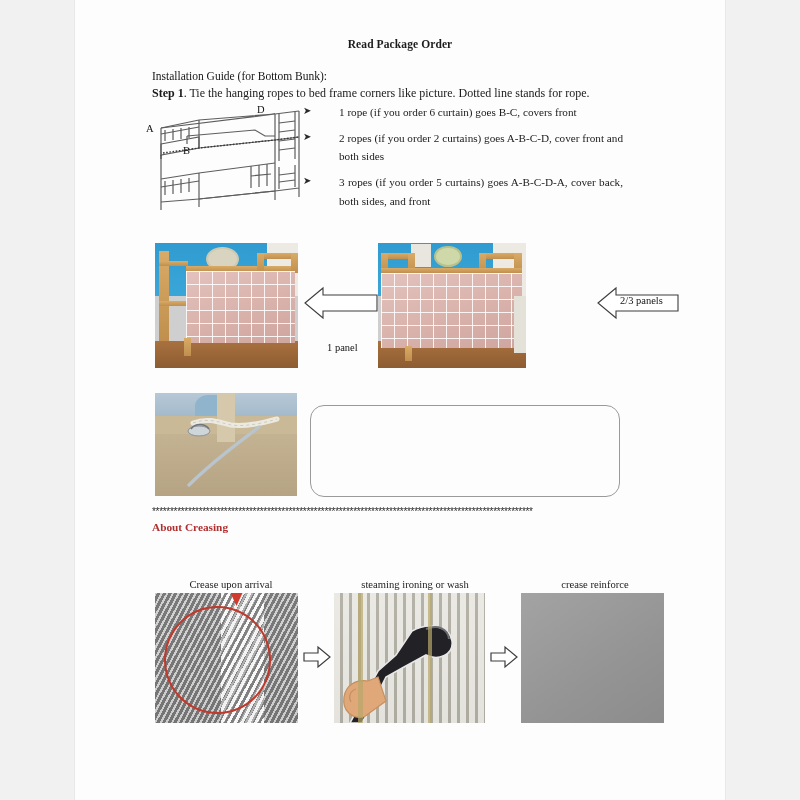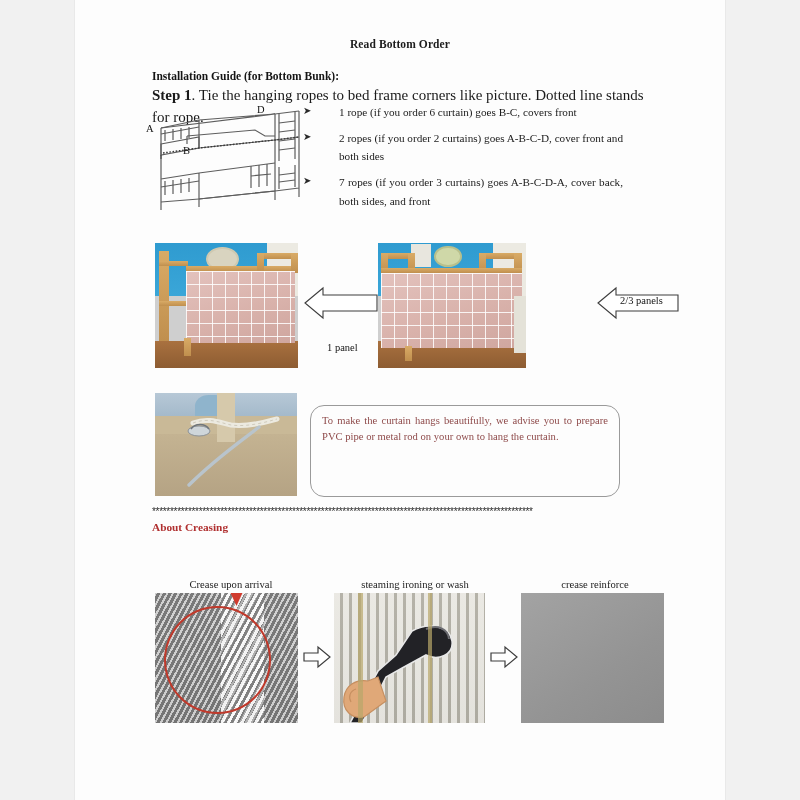--- a/index.html
+++ b/index.html
@@ -30,27 +30,27 @@
     text-align: center;
     font-size: 11.5px;
     font-weight: bold;
     color: #1c1c1c;
     letter-spacing: 0.1px;
   }
   .section-head {
     position: absolute;
     left: 77px;
     font-size: 11.5px;
-    font-weight: bold;
+    font-weight: normal;
     color: #151515;
   }
   .para {
     position: absolute;
     left: 77px;
-    font-size: 15px;
+    font-size: 12px;
     color: #1a1a1a;
     line-height: 1.45;
   }
   .step-lead { font-weight: bold; }
 
   
   .bed-diagram {
     position: absolute;
     left: 72px;
     top: 103px;
@@ -177,21 +177,21 @@
     background:
       repeating-linear-gradient(to right, rgba(255,255,255,.5) 0 6px, rgba(120,118,110,.35) 6px 9px),
       linear-gradient(#d6d3c8,#c9c6bb);
   }
 </style>
 </head>
 <body>
 
 <div class="page">
 
-  <div class="doc-title">Read Bottom Order</div>
+  <div class="doc-title">Read Package Order</div>
 
   <div class="section-head" style="top:70px;">Installation Guide (for Bottom Bunk):</div>
 
   <div class="para" style="top:85px; width:500px;">
     <span class="step-lead">Step 1</span><span>. Tie the hanging ropes to bed frame corners like picture. Dotted line stands for rope.</span>
   </div>
 
   <div class="bed-diagram">
     <svg width="170" height="118" viewBox="0 0 170 118">
       <g fill="none" stroke="#5d5d5d" stroke-width="1.2">
@@ -243,21 +243,21 @@
     <div class="bullet-row">
       <span class="bullet-mark">➤</span>
       <span>1 rope (if you order 6 curtain) goes B-C, covers front</span>
     </div>
     <div class="bullet-row">
       <span class="bullet-mark">➤</span>
       <span>2 ropes (if you order 2 curtains) goes A-B-C-D, cover front and both sides</span>
     </div>
     <div class="bullet-row">
       <span class="bullet-mark">➤</span>
-      <span>7 ropes (if you order 3 curtains) goes A-B-C-D-A, cover back, both sides, and front</span>
+      <span>3 ropes (if you order 5 curtains) goes A-B-C-D-A, cover back, both sides, and front</span>
     </div>
   </div>
 
 
   <div class="photo" style="left:80px; top:243px; width:143px; height:125px;">
     <div class="ph-inner">
       <div class="wall-blue"></div>
       <div class="wall-white"></div>
       <div class="floor"></div>
       <div style="position:absolute; left:36%; top:3%; width:20%; height:16%; border-radius:50%; background:#d9d4c0; border:2px solid #cfc9b0;"></div>
@@ -322,21 +322,20 @@
         <path d="M38 30 C54 24, 66 30, 76 32 C92 34, 108 30, 122 26" fill="none" stroke="#eceae0" stroke-width="5" stroke-linecap="round"></path>
         <path d="M38 30 C54 24, 66 30, 76 32 C92 34, 108 30, 122 26" fill="none" stroke="#cfcabb" stroke-width="1" stroke-dasharray="3 3"></path>
         <path d="M104 34 C86 48, 60 66, 34 92" fill="none" stroke="#b9c4cc" stroke-width="3.4" stroke-linecap="round"></path>
         <ellipse cx="44" cy="38" rx="11" ry="5" fill="#cfd6da" stroke="#8c9298" stroke-width="1"></ellipse>
         <path d="M36 36 C40 30, 50 30, 54 36" fill="none" stroke="#6f767c" stroke-width="1.6"></path>
       </svg>
     </div>
   </div>
 
   <div class="note-box" style="left:235px; top:405px; width:310px; height:92px;">
-    <div class="note-line">To make the curtain hangs beautifully, we advise you to prepare PVC pipe or metal rod on your own to hang the curtain.</div>
   </div>
 
   <div class="stars" style="top:506px;">**********************************************************************************************************</div>
 
   <div class="red-head" style="top:521px;">About Creasing</div>
 
   <div class="caption" style="left:80px; top:579px; width:152px;">Crease upon arrival</div>
   <div class="caption" style="left:256px; top:579px; width:168px;">steaming ironing or wash</div>
   <div class="caption" style="left:440px; top:579px; width:160px;">crease reinforce</div>
 

